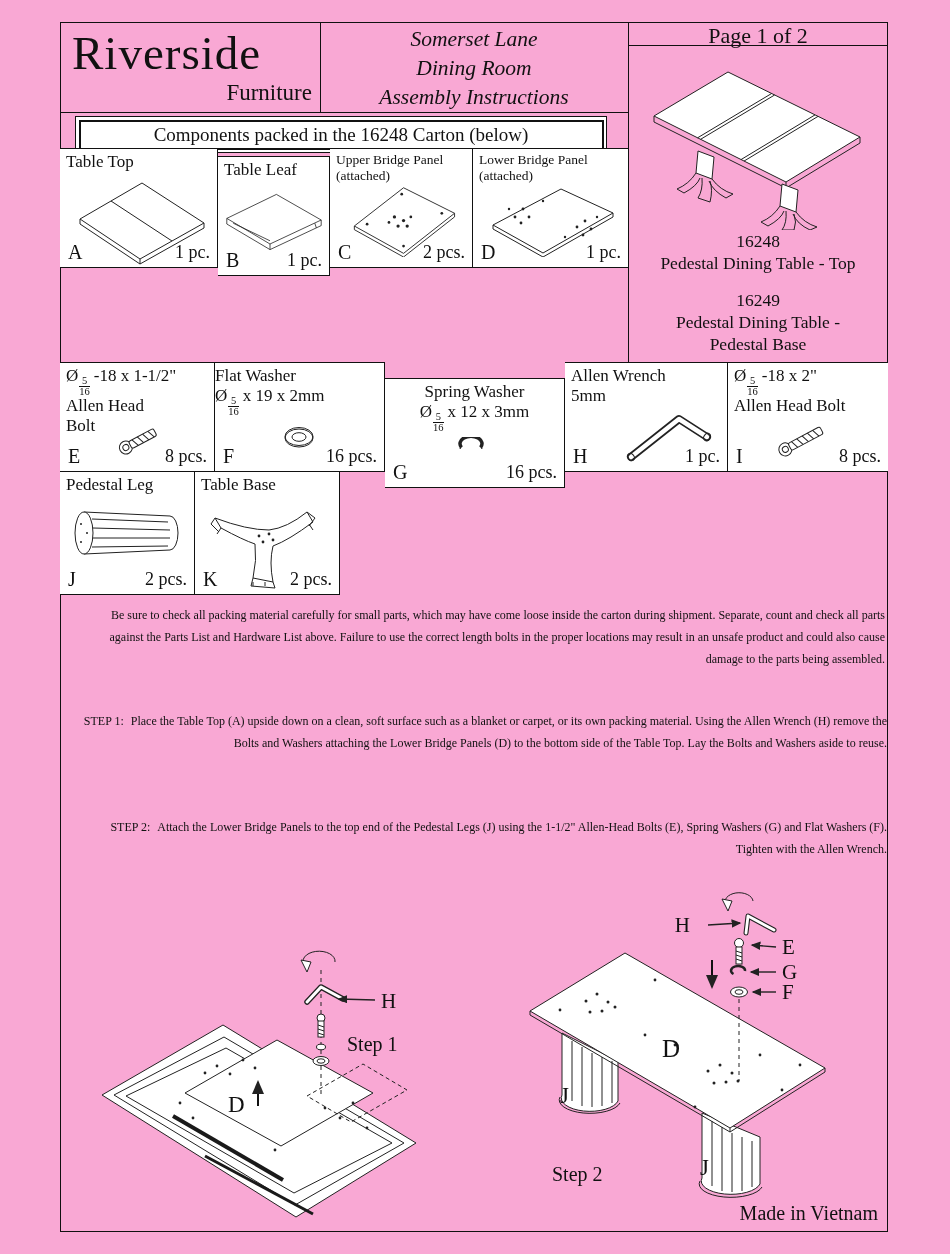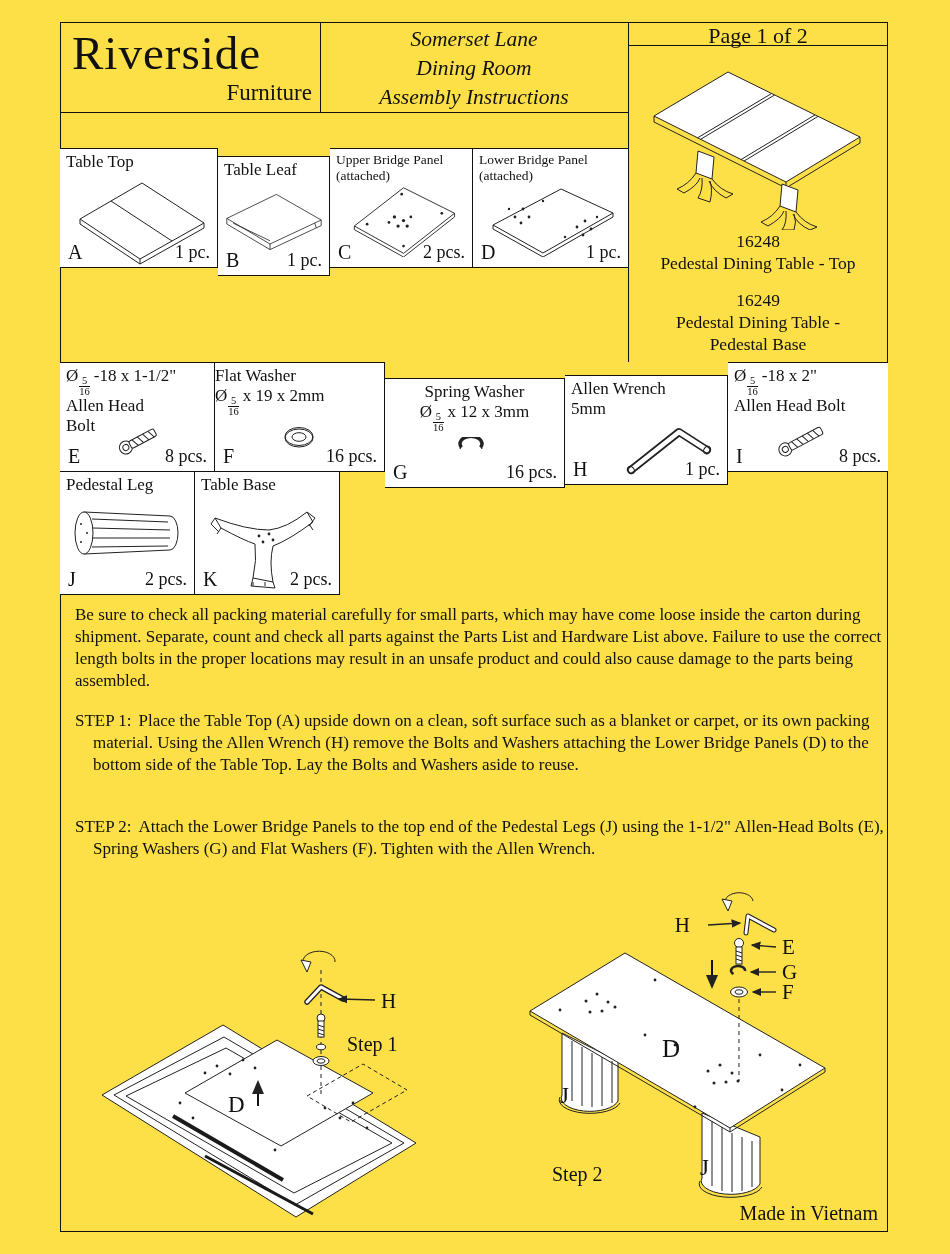--- a/index.html
+++ b/index.html
@@ -1,17 +1,17 @@
 <!DOCTYPE html>
 <html><head>
 <meta charset="utf-8">
 <style>
   html,body{margin:0;padding:0;background:#fff;}
   body{width:950px;height:1254px;overflow:hidden;}
-  .page{position:relative;width:950px;height:1254px;background:#fde047;
+  .page{position:relative;width:950px;height:1254px;background:#f9a8d4;
         font-family:"Liberation Serif",serif;color:#111;}
   .abs{position:absolute;box-sizing:border-box;}
   .frame{left:60px;top:22px;width:828px;height:1210px;border:1.5px solid #111;}
   .vline{border-left:1.5px solid #111;width:0;}
   .hline{border-top:1.5px solid #111;height:0;}
 
   
   .brand{left:72px;top:26px;width:240px;font-size:47px;letter-spacing:1px;}
   .brand-sub{left:75px;top:80px;width:237px;text-align:right;font-size:23px;}
   .doc-title{left:322px;top:25px;width:304px;text-align:center;
@@ -32,21 +32,21 @@
   .cell .pqty{position:absolute;right:7px;bottom:4px;font-size:18px;}
   .cell svg{position:absolute;}
   .jkcell{border-top:none;}
   .frac{display:inline-flex;flex-direction:column;align-items:center;
         font-size:10.5px;line-height:9.5px;vertical-align:-3px;margin:0 1px;}
   .frac .den{border-top:1px solid #111;}
   .spec{margin-left:3px;}
   .hline1{font-size:17px;line-height:21px;}
 
   
-  .para{font-size:17px;line-height:22px;text-align:left;}
+  .para{font-size:12px;line-height:22px;text-align:right;}
   .step{padding-left:18px;text-indent:-18px;}
   .step-label{margin-right:7px;}
   .made-in{left:620px;top:1202px;width:258px;text-align:right;font-size:20px;}
 
   svg{display:block;}
   svg .ln{stroke:#222;stroke-width:1;fill:none;}
   svg .fw{stroke:#222;stroke-width:1;fill:#fff;}
   svg .dot{fill:#222;stroke:none;}
   svg text{font-family:"Liberation Serif",serif;fill:#111;}
 </style>
@@ -85,20 +85,23 @@
   <div class="abs caption" style="top:230px;">
     <div>16248</div>
     <div>Pedestal Dining Table - Top</div>
   </div>
   <div class="abs caption" style="top:289px;">
     <div>16249</div>
     <div>Pedestal Dining Table -</div>
     <div>Pedestal Base</div>
   </div>
 
+  <div class="abs banner" style="left:75px;top:116px;width:532px;">
+    <div class="banner-inner">Components packed in the 16248 Carton (below)</div>
+  </div>
 
   <div class="abs cell" style="left:60px;top:148px;width:158px;height:120px;">
     <div class="pname">Table Top</div>
     <svg style="left:12px;top:22px;" width="140" height="95" viewBox="0 0 140 95">
       <polygon class="fw" points="8,48 70,12 132,52 68,88"></polygon>
       <path class="ln" d="M8,48 L8,53 L68,93 L132,57 L132,52 M68,88 L68,93"></path>
       <line class="ln" x1="39" y1="30" x2="100" y2="70"></line>
     </svg>
     <div class="pletter">A</div>
     <div class="pqty">1 pc.</div>
@@ -205,21 +208,21 @@
           <span class="den">16</span>
         </span><span class="spec">x 12 x 3mm</span>
     </div>
     <svg style="left:66px;top:58px;" width="40" height="30" viewBox="0 0 40 30">
       <path d="M29.5,10.5 A11,7.5 0 1 0 10.5,10.5" fill="none" stroke="#222" stroke-width="3.5"></path>
       <path class="ln" d="M29.5,8 L31,12 M10.5,8 L9,12"></path>
     </svg>
     <div class="pletter">G</div>
     <div class="pqty">16 pcs.</div>
   </div>
-  <div class="abs cell" style="left:565px;top:362px;width:163px;height:110px;margin-top:13px;">
+  <div class="abs cell" style="left:565px;top:362px;width:163px;height:110px;">
     <div class="pname hline1">
       <span>Allen Wrench</span><br>
       <span>5mm</span>
     </div>
     <svg style="left:58px;top:42px;" width="92" height="62" viewBox="0 0 92 62">
       <polyline points="8,52 56,14 84,32" fill="none" stroke="#222" stroke-width="8" stroke-linejoin="round" stroke-linecap="round"></polyline>
       <polyline points="8,52 56,14 84,32" fill="none" stroke="#fff" stroke-width="4.5" stroke-linejoin="round" stroke-linecap="round"></polyline>
       <ellipse class="ln" cx="8" cy="52" rx="3" ry="4" transform="rotate(-38 8 52)"></ellipse>
       <ellipse class="ln" cx="84" cy="32" rx="3" ry="4" transform="rotate(33 84 32)"></ellipse>
     </svg>

